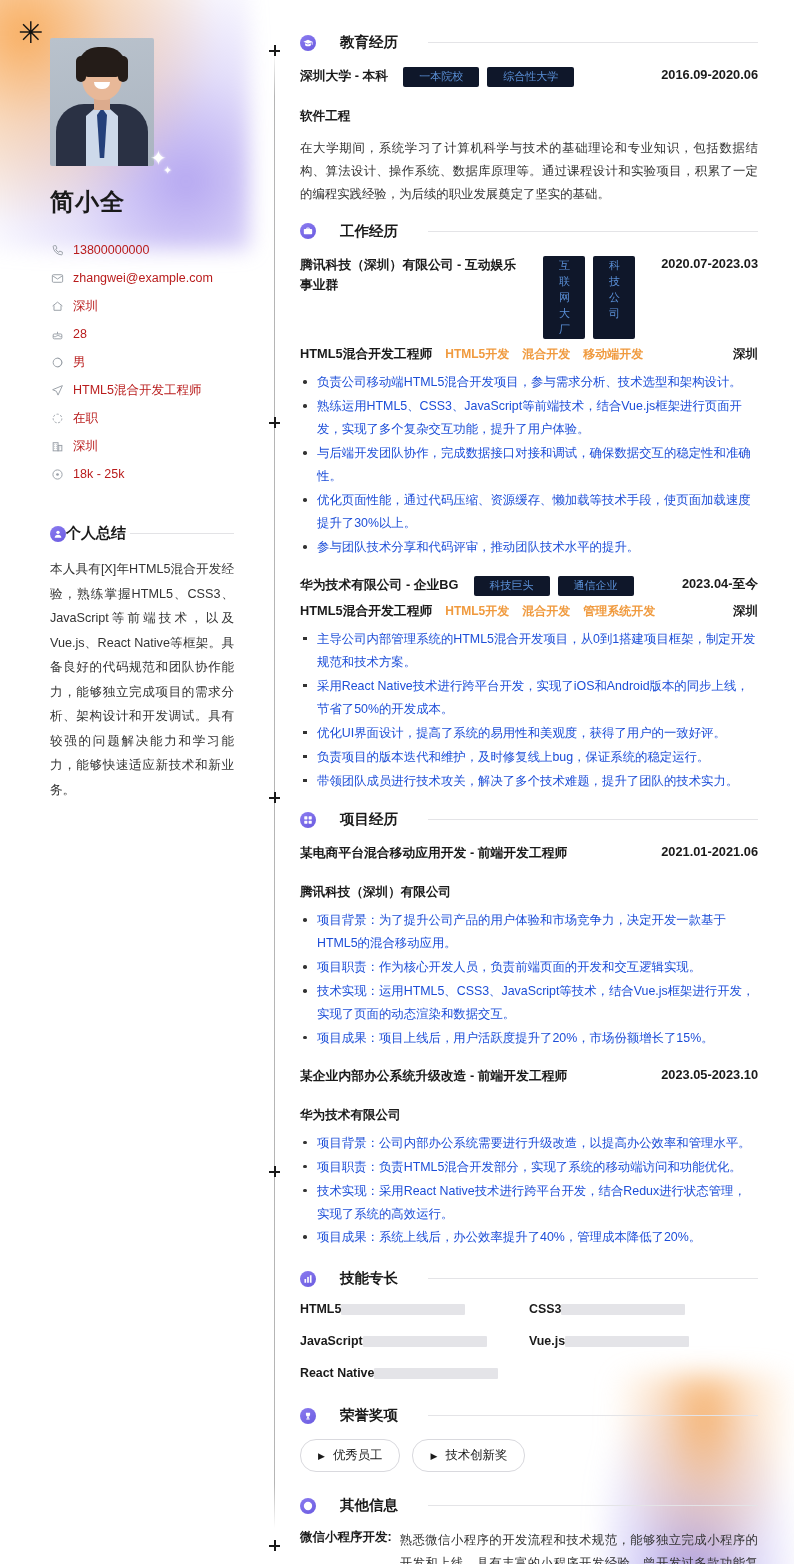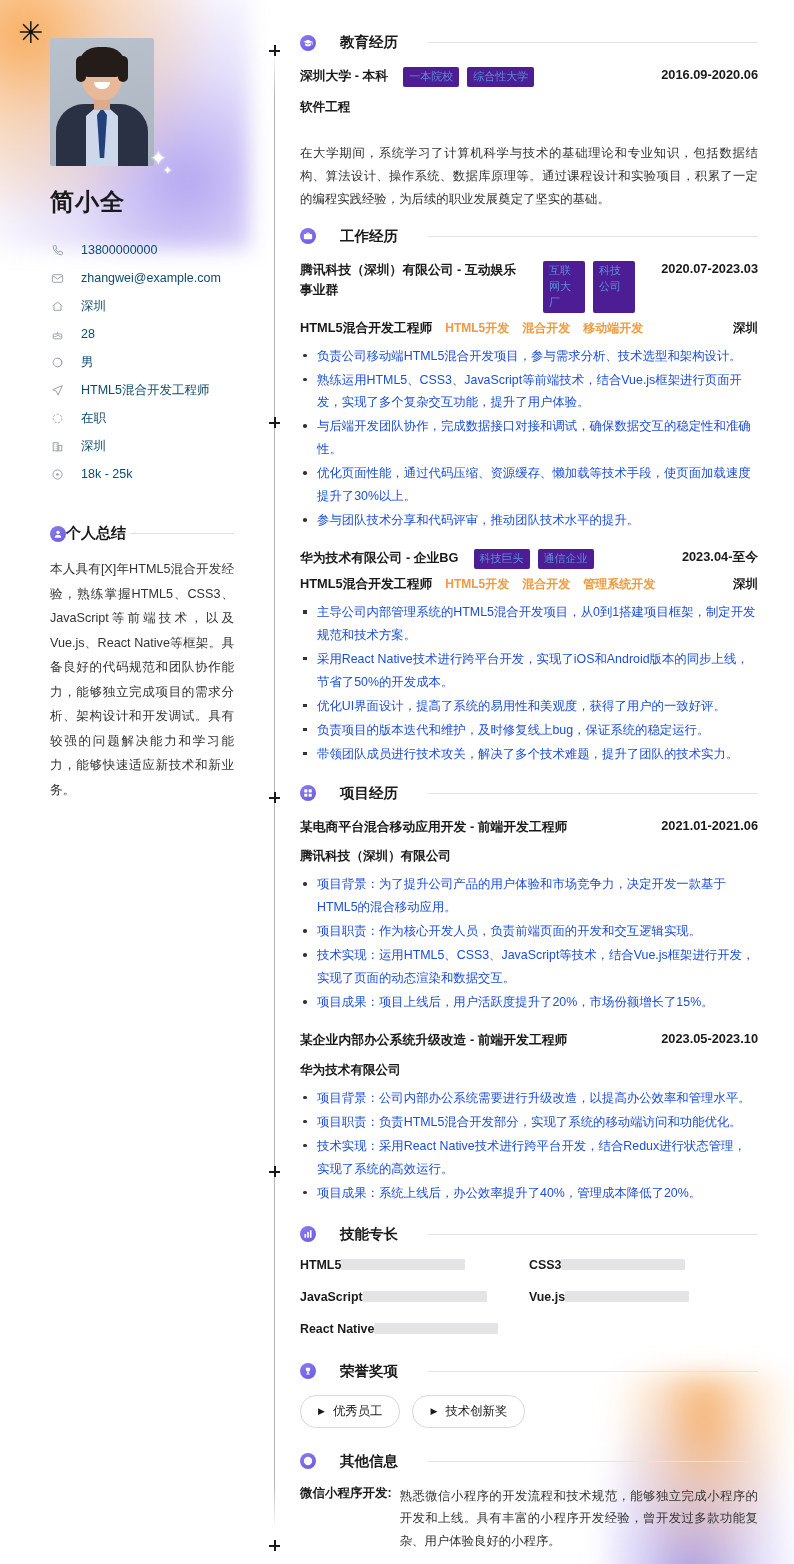--- a/index.html
+++ b/index.html
@@ -81,21 +81,21 @@
   .ph-tie  { position:absolute; left:47px; top:70px; width:10px; height:50px; background:#24407a; clip-path: polygon(50% 0, 100% 14%, 72% 100%, 28% 100%, 0 14%); }
   .ph-smile{ position:absolute; left:44px; top:44px; width:16px; height:7px; border-radius:0 0 10px 10px; background:#fff; }
   .ph-eye  { position:absolute; width:7px; height:3px; border-radius:2px; background:#241c18; top:33px; }
   .ph-eye.l{ left:37px; } .ph-eye.r{ left:57px; }
 
   .name {
     margin: 20px 0 0 14px; font-size: 24px; font-weight: 700; color: #1a1a1a;
     letter-spacing: 1px; position: relative; z-index: 2;
   }
   .contacts { margin: 18px 0 0 14px; position: relative; z-index: 2; }
-  .c-row { display: flex; align-items: center; gap: 17px; height: 28px; font-size: 12.5px; color: #0c4a6e; }
+  .c-row { display: flex; align-items: center; gap: 9px; height: 28px; font-size: 12.5px; color: #b91c1c; }
   .c-ico { width: 14px; height: 14px; flex: 0 0 14px; display:flex; align-items:center; justify-content:center; color:#9aa0a8; }
   .c-ico svg { display:block; }
 
   .lsec { margin: 36px 0 0 14px; position: relative; z-index: 2; }
   .lsec-head { display:flex; align-items:center; }
   .lsec-title { font-size: 15px; font-weight: 700; color:#1a1a1a; white-space: nowrap; }
   .lsec-rule { flex:1 1 auto; height:1px; background:#e3e3e6; margin-left:4px; }
   .lsec-body { margin-top: 14px; font-size: 12.6px; line-height: 1.95; color:#333; text-align: justify; }
 
   .badge-ico {
@@ -111,30 +111,30 @@
   .sec-head { display:flex; align-items:center; gap:24px; margin-bottom: 14px; }
   .sec-title { font-size: 14.5px; font-weight: 700; color:#1a1a1a; white-space:nowrap; }
   .sec-rule { flex:1 1 auto; height:1px; background:#e4e4e7; margin-left:6px; }
 
   .entry { margin-bottom: 16px; }
   .e-line1 { display:flex; align-items:flex-start; gap:15px; }
   .e-org { font-size: 12.8px; font-weight:700; color:#1a1a1a; line-height:1.55; max-width: 228px; }
   .e-org.wide { max-width: 330px; }
   .e-tags { display:flex; gap:8px; flex: 0 0 auto; padding-top:1px; }
   .tag-blue {
-    background:#4c1d95; color:#5a8fd6; font-size:11px; padding:2px 6px;
+    background:#0f172a; color:#5a8fd6; font-size:11px; padding:2px 16px;
     line-height:1.45; max-width:42px; border-radius:2px;
   }
   .e-date { margin-left:auto; font-size:12.8px; font-weight:700; color:#1a1a1a; white-space:nowrap; padding-top:1px; }
   .e-line2 { display:flex; align-items:center; gap:13px; margin-top:7px; }
   .e-role { font-size:12.8px; font-weight:700; color:#1a1a1a; white-space:nowrap; }
   .tag-orange { color:#f09a3e; font-size:12px; font-weight:700; white-space:nowrap; }
   .e-city { margin-left:auto; font-size:12.5px; font-weight:700; color:#1a1a1a; }
-  .e-sub { font-size:12.6px; font-weight:700; color:#1a1a1a; margin-top:12px; }
-  .e-desc { font-size:12.4px; line-height:1.85; color:#333; margin-top:26px; text-align: justify; }
+  .e-sub { font-size:12.6px; font-weight:700; color:#1a1a1a; margin-top:21px; }
+  .e-desc { font-size:12.4px; line-height:1.85; color:#333; margin-top:12px; text-align: justify; }
 
   ul.bul { list-style:none; margin-top:8px; }
   ul.bul li {
     position:relative; padding-left:17px; font-size:12.4px; line-height:1.85;
     color:#1d4ed8; margin-bottom:1px;
   }
   ul.bul li::before {
     content:""; position:absolute; left:3px; top:9px;
     width:3.5px; height:3.5px; background:#333; border-radius:50%;
   }

